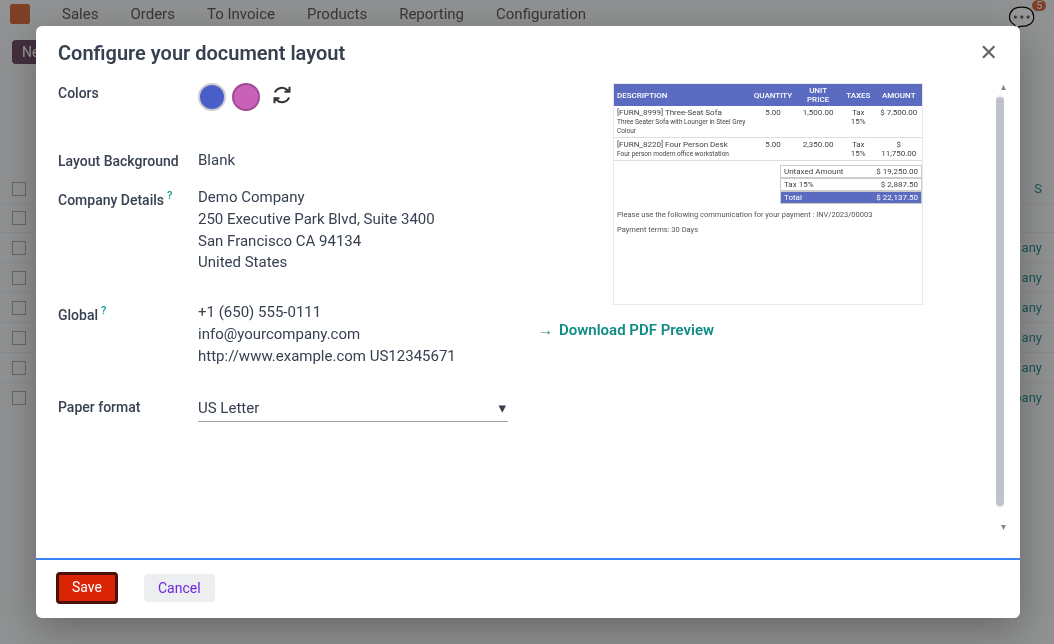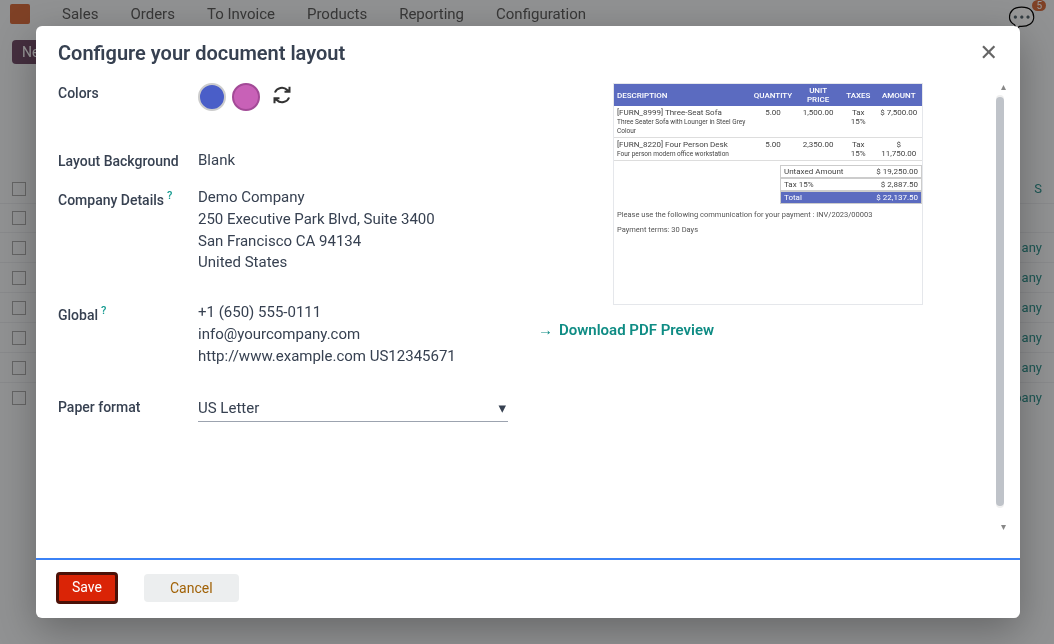--- a/index.html
+++ b/index.html
@@ -41,21 +41,21 @@
   .totbox { width: 142px; margin-left: auto; margin-top: 4px; font-size: 8px; }
   .totrow { display: flex; justify-content: space-between; padding: 1px 3px; border: 0.5px solid #ccc; }
   .totrow.g { background: #5b6bc0; color: #fff; }
   .note { font-size: 7.5px; padding: 6px 3px 0; color: #555; }
   .dl-link { color: #0f8c84; font-weight: 600; margin-top: 16px; display: flex; align-items: center; gap: 6px; font-size: 15px; }
   .scrollbar { position: absolute; right: -6px; top: 12px; bottom: 46px; width: 8px; background: #f0f0f0; border-radius: 4px; }
   .thumb { position: absolute; left: 0; right: 0; top: 2px; bottom: 2px; background: #bfc3c9; border-radius: 4px; }
   .scroll-arrows { position: absolute; right: -8px; font-size: 10px; color: #888; }
   .modal-footer { display: flex; gap: 28px; padding: 14px 22px 16px; border-top: 2px solid #3b82f6; }
   .btn-save { background: #da2406; color: #fff; padding: 5px 14px; border-radius: 2px; outline: 3px solid #4b1108; outline-offset: -1px; font-size: 14px; }
-  .btn-cancel { background: #eceeef; color: #a16207; padding: 6px 26px; border-radius: 4px; font-size: 14px; }
+  .btn-cancel { background: #eceeef; color: #6d28d9; padding: 6px 14px; border-radius: 4px; font-size: 14px; }
 </style>
 </head>
 <body>
 
 <div class="bg">
   <div class="topbar">
     <div class="logo"></div>
     <span>Sales</span>
     <span>Orders</span>
     <span>To Invoice</span>

